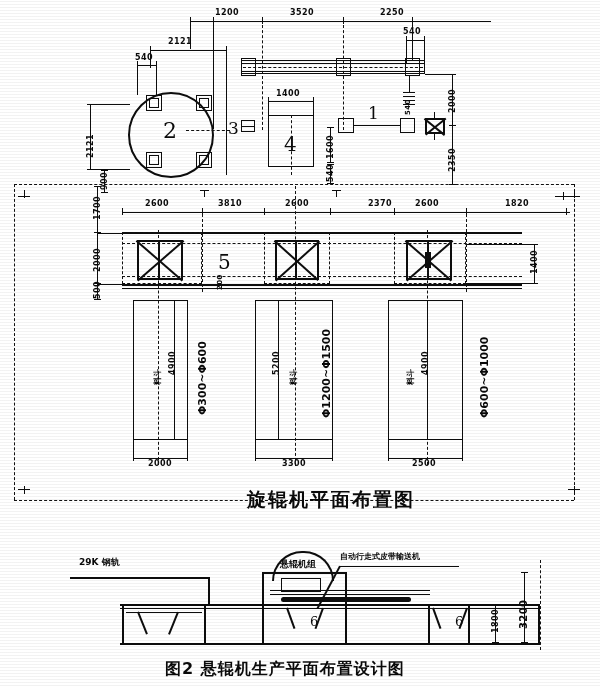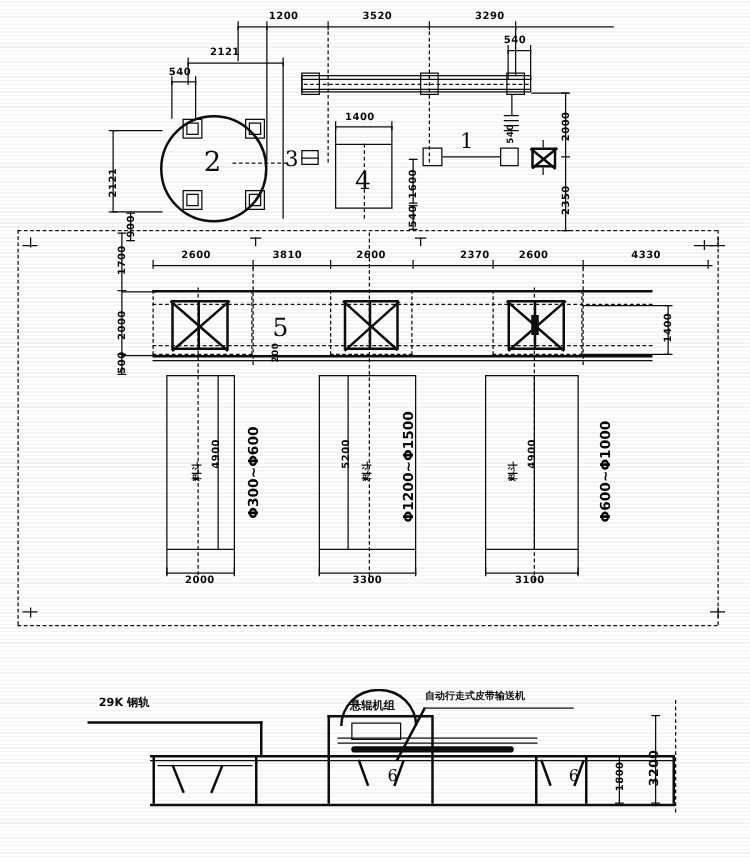--- a/index.html
+++ b/index.html
@@ -63,21 +63,21 @@
   <div class="ln h" style="left:213px;top:21px;width:278px;"></div>
   <div class="tick" style="left:213px;top:17px;"></div>
   <div class="tick" style="left:262px;top:17px;"></div>
   <div class="tick" style="left:343px;top:17px;"></div>
   <div class="tick" style="left:412px;top:17px;"></div>
   <div class="ln h" style="left:190px;top:21px;width:24px;"></div>
   <div class="tick" style="left:190px;top:17px;"></div>
 
   <div class="dim" style="left:215px;top:8px;">1200</div>
   <div class="dim" style="left:290px;top:8px;">3520</div>
-  <div class="dim" style="left:380px;top:8px;">3290</div>
+  <div class="dim" style="left:380px;top:8px;">2250</div>
 
   <div class="ln v" style="left:190px;top:21px;height:28px;"></div>
   <div class="ln v" style="left:213px;top:21px;height:108px;"></div>
   <div class="dashv" style="left:262px;top:25px;height:105px;"></div>
   <div class="dashv" style="left:343px;top:25px;height:105px;"></div>
   <div class="ln v" style="left:412px;top:21px;height:40px;"></div>
 
   <div class="ln h" style="left:406px;top:40px;width:19px;"></div>
   <div class="tick" style="left:406px;top:36px;"></div>
   <div class="tick" style="left:424px;top:36px;"></div>
@@ -209,21 +209,21 @@
   <div class="tick" style="left:330px;top:208px;"></div>
   <div class="tick" style="left:394px;top:208px;"></div>
   <div class="tick" style="left:466px;top:208px;"></div>
   <div class="tick" style="left:566px;top:208px;"></div>
 
   <div class="dim" style="left:145px;top:199px;">2600</div>
   <div class="dim" style="left:218px;top:199px;">3810</div>
   <div class="dim" style="left:285px;top:199px;">2600</div>
   <div class="dim" style="left:368px;top:199px;">2370</div>
   <div class="dim" style="left:415px;top:199px;">2600</div>
-  <div class="dim" style="left:505px;top:199px;">4330</div>
+  <div class="dim" style="left:505px;top:199px;">1820</div>
 
   <div class="ln h" style="left:200px;top:190px;width:9px;"></div>
   <div class="ln v" style="left:204px;top:190px;height:7px;"></div>
   <div class="ln h" style="left:332px;top:190px;width:9px;"></div>
   <div class="ln v" style="left:336px;top:190px;height:7px;"></div>
   <div class="ln h" style="left:555px;top:196px;width:16px;"></div>
   <div class="ln v" style="left:563px;top:192px;height:8px;"></div>
 
   <div class="ln v" style="left:97px;top:186px;height:47px;"></div>
   <div class="tickl" style="left:94px;top:186px;"></div>
@@ -316,22 +316,23 @@
   <div class="box" style="left:388px;top:300px;width:75px;height:140px;"></div>
   <div class="ln v" style="left:427px;top:300px;width:1px;height:140px;"></div>
   <div class="cnv" style="left:405px;top:385px;font-size:8px;font-weight:bold;">料斗</div>
   <div class="dimv" style="left:421px;top:375px;">4900</div>
   <div class="cnv" style="left:478px;top:418px;font-size:11px;font-weight:bold;">Φ600~Φ1000</div>
   <div class="ln h" style="left:388px;top:458px;width:75px;"></div>
   <div class="tick" style="left:388px;top:454px;"></div>
   <div class="tick" style="left:462px;top:454px;"></div>
   <div class="ln v" style="left:388px;top:440px;height:20px;"></div>
   <div class="ln v" style="left:462px;top:440px;height:20px;"></div>
-  <div class="dim" style="left:412px;top:459px;">3100</div>
-
+  <div class="dim" style="left:412px;top:459px;">2500</div>
+
+  <div class="title" style="left:247px;top:487px;font-size:19px;letter-spacing:2px;">旋辊机平面布置图</div>
 
   <div class="ln h2" style="left:70px;top:577px;width:140px;"></div>
   <div class="ln v2" style="left:208px;top:577px;height:28px;"></div>
   <div class="cn" style="left:79px;top:556px;font-size:9px;font-weight:bold;">29K 钢轨</div>
 
   <div class="ln h2" style="left:120px;top:604px;width:420px;"></div>
   <div class="ln h" style="left:120px;top:608px;width:420px;"></div>
   <div class="ln h2" style="left:120px;top:643px;width:420px;"></div>
 
   <div class="ln v2" style="left:122px;top:604px;height:39px;"></div>
@@ -373,15 +374,16 @@
   <div class="tickl" style="left:492px;top:642px;"></div>
   <div class="dimv" style="left:491px;top:633px;">1800</div>
   <div class="ln h" style="left:478px;top:604px;width:22px;"></div>
 
   <div class="ln v" style="left:524px;top:572px;height:71px;"></div>
   <div class="tickl" style="left:521px;top:572px;"></div>
   <div class="tickl" style="left:521px;top:642px;"></div>
   <div class="dimv" style="left:519px;top:629px;font-size:10px;">3200</div>
   <div class="dashv" style="left:540px;top:560px;height:90px;"></div>
 
+  <div class="title" style="left:165px;top:659px;font-size:16px;letter-spacing:1px;">图2  悬辊机生产平面布置设计图</div>
 
   <div class="grain"></div>
 </div>
 
 </body></html>

